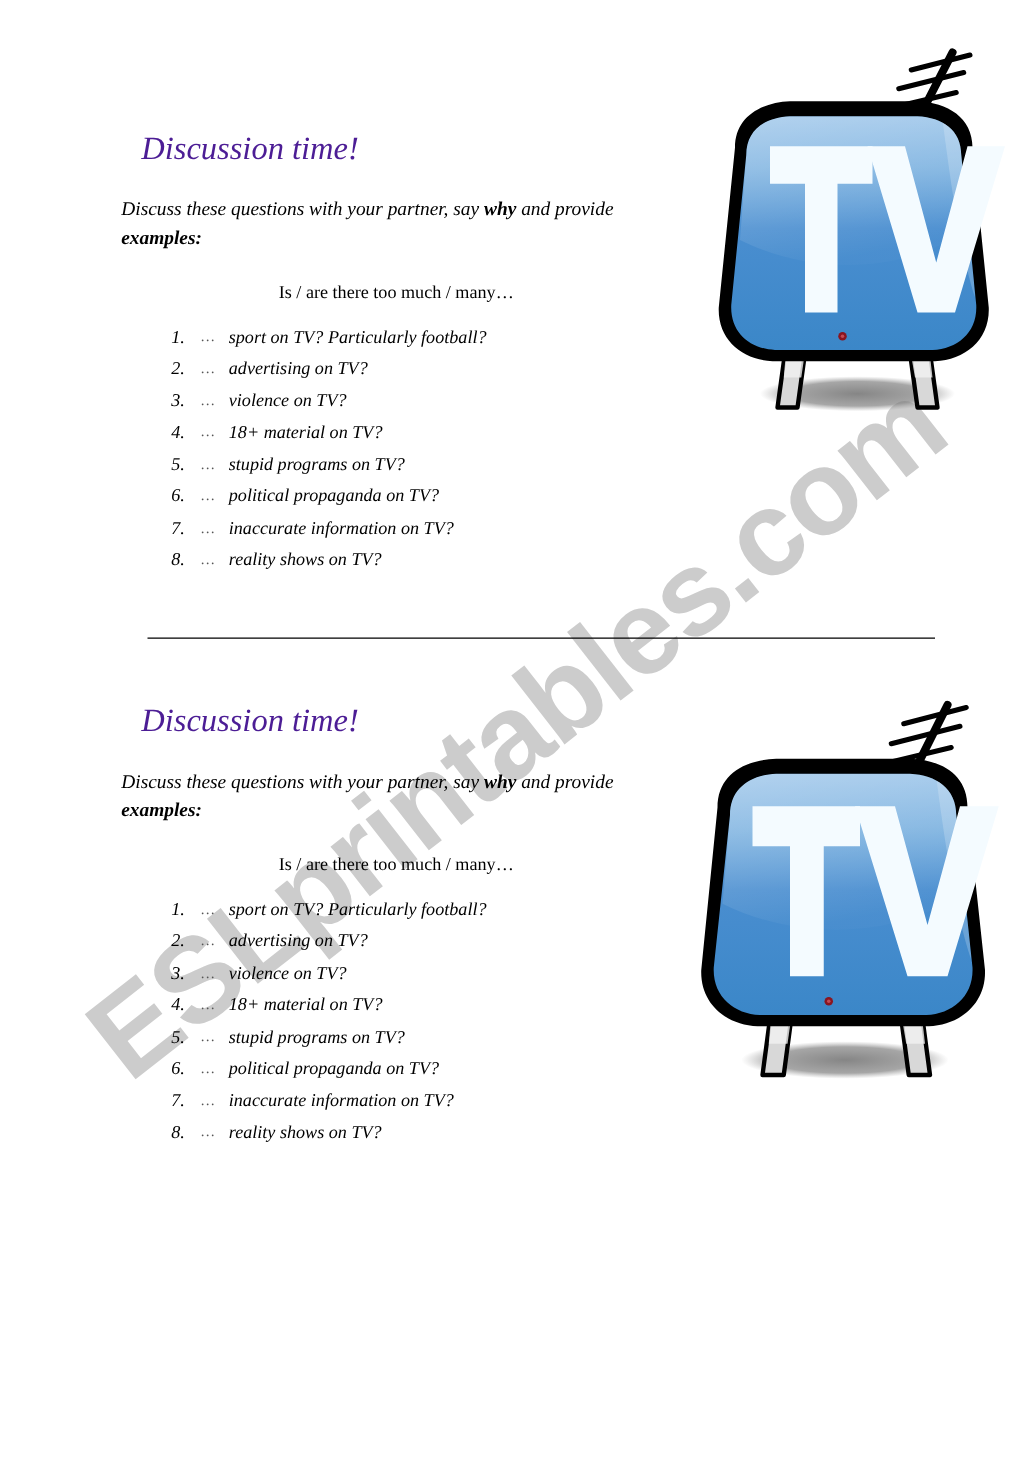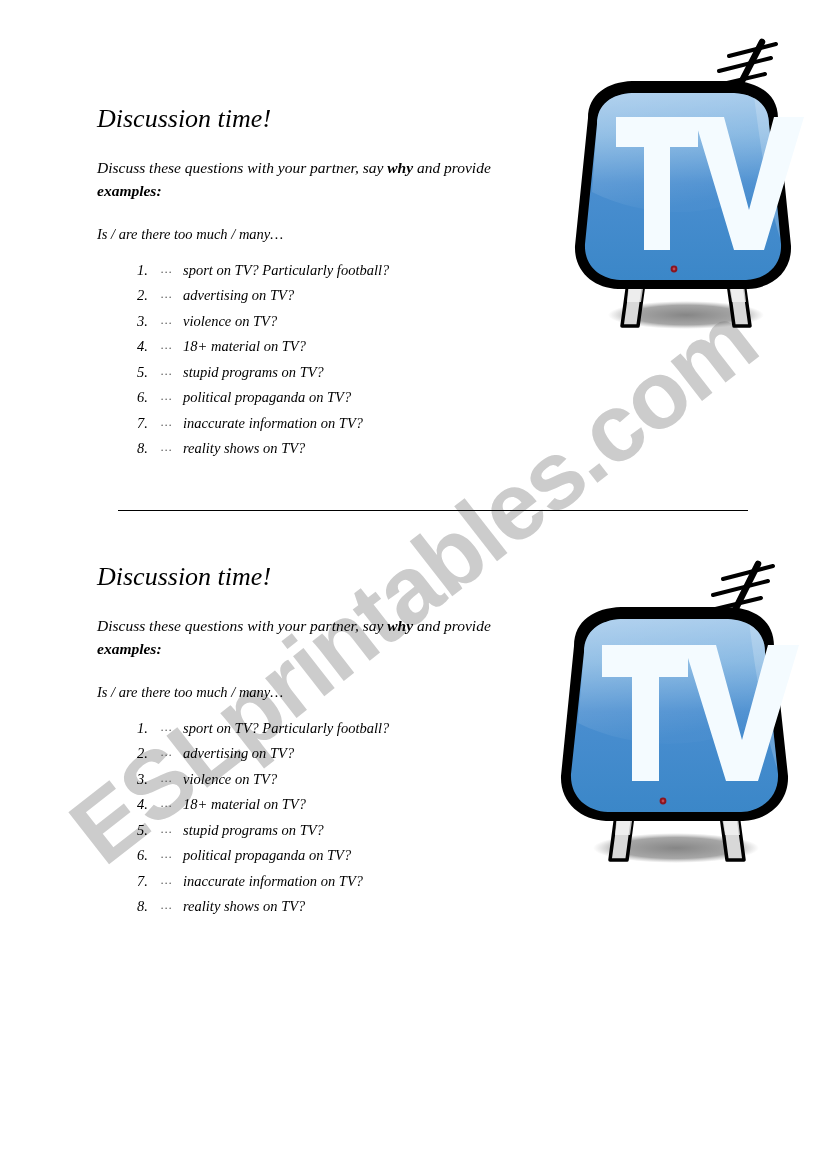--- a/index.html
+++ b/index.html
@@ -47,41 +47,41 @@
     position: absolute;
     left: 97px;
     top: 0;
     width: 440px;
   }
 
   .heading {
     font-style: italic;
     font-size: 26px;
     line-height: 1.15;
-    color: #000000;
-    margin: 0 0 22px 0;
+    color: #4c1d95;
+    margin: 0 0 22px 16px;
     white-space: nowrap;
   }
 
   .instructions {
     font-style: italic;
     font-size: 15.5px;
     line-height: 1.5;
     color: #000000;
     margin: 0 0 22px 0;
     width: 438px;
   }
   .instructions b { font-weight: bold; }
 
   .prompt {
-    font-style: italic;
     font-size: 14.5px;
     line-height: 1.4;
     color: #000000;
     margin: 0 0 18px 0;
+    text-align: center;
   }
 
   ol.qlist {
     margin: 0;
     padding: 0 0 0 40px;
     list-style: none;
     counter-reset: q;
   }
   ol.qlist li {
     counter-increment: q;

